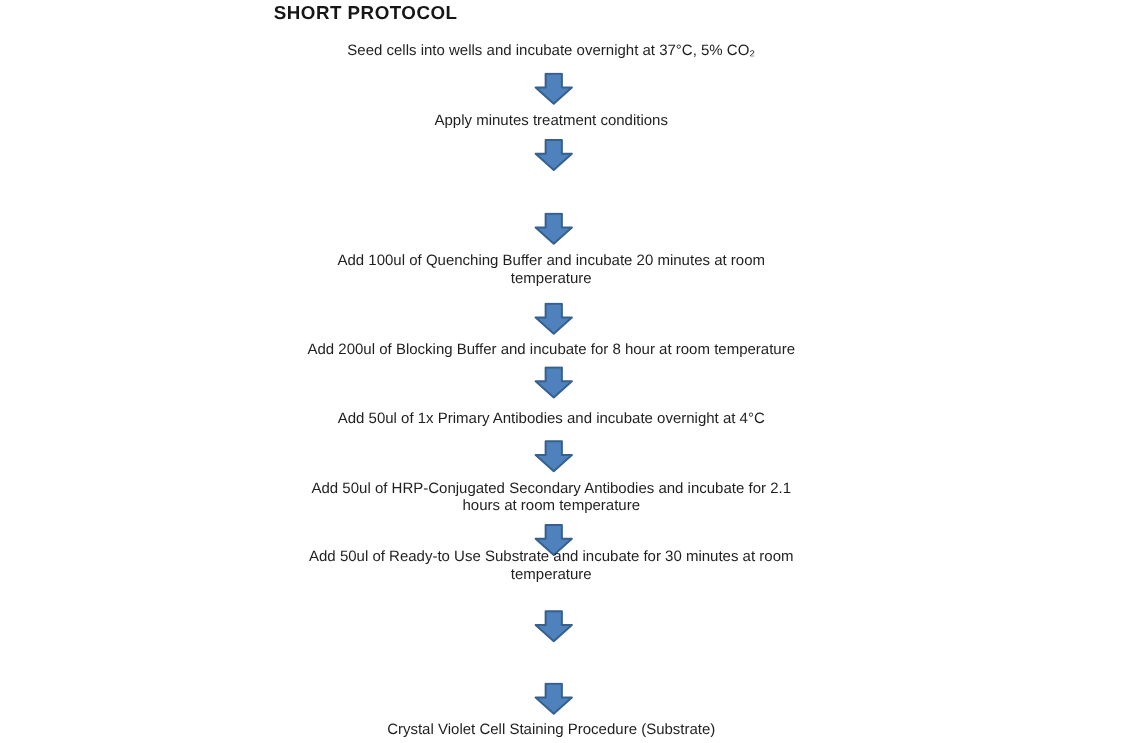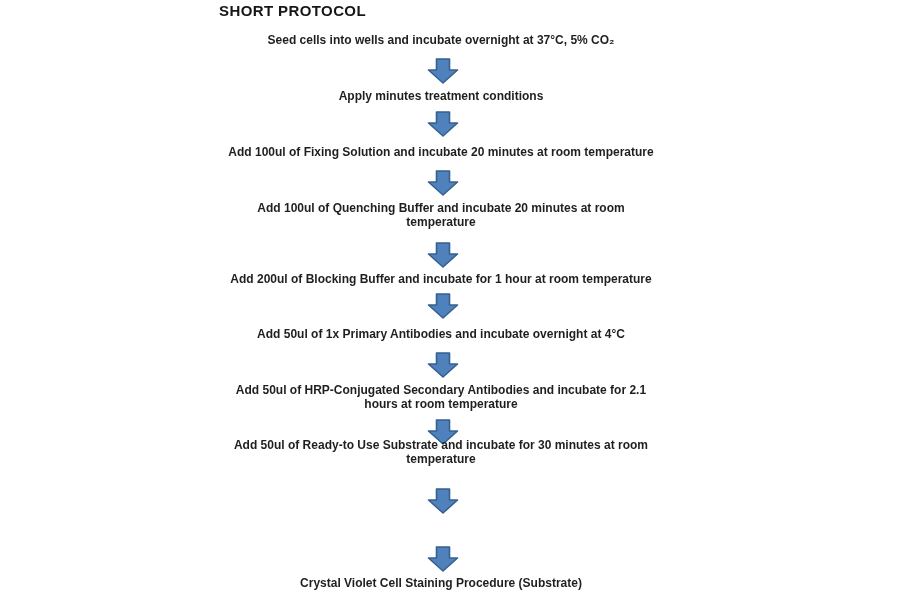--- a/index.html
+++ b/index.html
@@ -25,21 +25,21 @@
     color: #161616;
     letter-spacing: 0.4px;
     white-space: nowrap;
   }
   .step {
     position: absolute;
     left: 141px;
     width: 600px;
     text-align: center;
     font-size: 12px;
-    font-weight: bold;
+    font-weight: normal;
     color: #1f1f1f;
     line-height: 14px;
     white-space: pre-line;
   }
   .arrow {
     position: absolute;
     left: 427px;
     width: 32px;
     height: 26px;
   }
@@ -65,38 +65,37 @@
   </div>
 
   <div class="step" style="top:89px">Apply minutes treatment conditions</div>
 
   <div class="arrow" style="top:111px">
     <svg viewBox="0 0 32 26">
         <polygon points="9.5,1 22.5,1 22.5,12 30.5,12 16,25 1.5,12 9.5,12" stroke-width="1.6" stroke-linejoin="round" fill="#4F81BD" stroke="#36608E"></polygon>
       </svg>
   </div>
 
-  <div class="step" style="top:145px">Add 100ul of Fixing Solution and incubate 20 minutes at room temperature</div>
 
   <div class="arrow" style="top:170px">
     <svg viewBox="0 0 32 26">
         <polygon points="9.5,1 22.5,1 22.5,12 30.5,12 16,25 1.5,12 9.5,12" stroke-width="1.6" stroke-linejoin="round" fill="#4F81BD" stroke="#36608E"></polygon>
       </svg>
   </div>
 
   <div class="step" style="top:201px">Add 100ul of Quenching Buffer and incubate 20 minutes at room
 temperature</div>
 
   <div class="arrow" style="top:242px">
     <svg viewBox="0 0 32 26">
         <polygon points="9.5,1 22.5,1 22.5,12 30.5,12 16,25 1.5,12 9.5,12" stroke-width="1.6" stroke-linejoin="round" fill="#4F81BD" stroke="#36608E"></polygon>
       </svg>
   </div>
 
-  <div class="step" style="top:272px">Add 200ul of Blocking Buffer and incubate for 1 hour at room temperature</div>
+  <div class="step" style="top:272px">Add 200ul of Blocking Buffer and incubate for 8 hour at room temperature</div>
 
   <div class="arrow" style="top:293px">
     <svg viewBox="0 0 32 26">
         <polygon points="9.5,1 22.5,1 22.5,12 30.5,12 16,25 1.5,12 9.5,12" stroke-width="1.6" stroke-linejoin="round" fill="#4F81BD" stroke="#36608E"></polygon>
       </svg>
   </div>
 
   <div class="step" style="top:327px">Add 50ul of 1x Primary Antibodies and incubate overnight at 4°C</div>
 
   <div class="arrow" style="top:352px">

